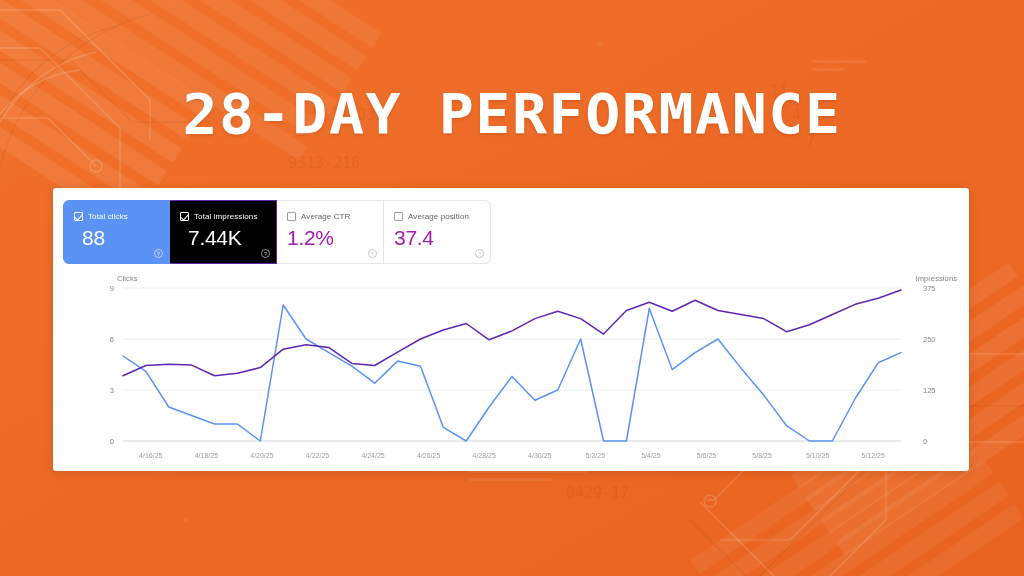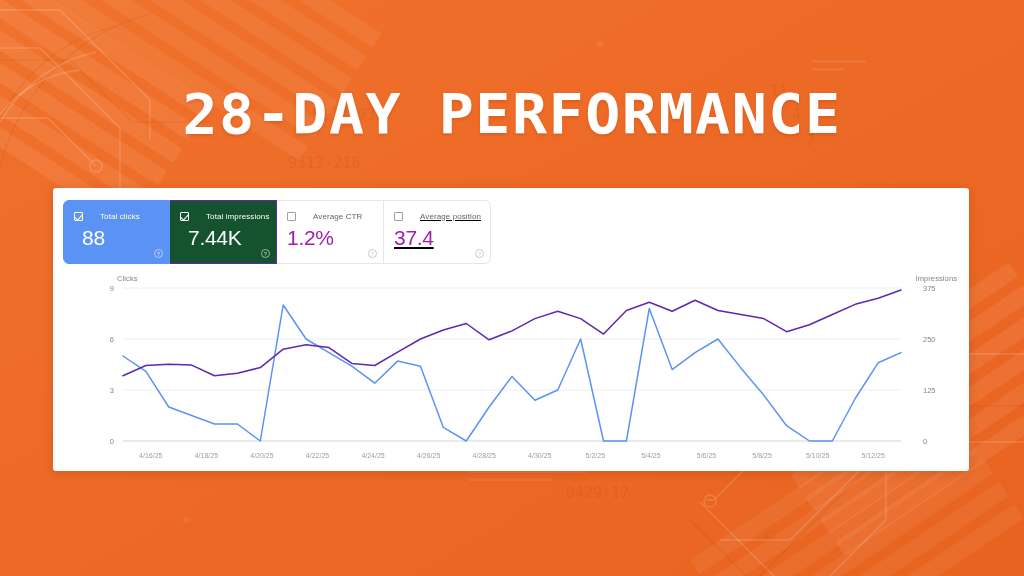--- a/index.html
+++ b/index.html
@@ -57,32 +57,32 @@
   .card {
     position: relative;
     width: 107px;
     height: 64px;
     padding: 9px 10px 0 10px;
     background: #ffffff;
     border: 1px solid #e4e6ea;
     border-left: none;
   }
   .card:first-child { border-left: 1px solid #e4e6ea; border-radius: 6px 0 0 6px; }
-  .card:last-child  { border-radius: 0 6px 6px 0; text-decoration: underline; }
+  .card:last-child  { border-radius: 0 6px 6px 0; }
   .card.sel-blue {
     background: #5b93f5;
     border-color: #5b93f5;
     border-radius: 6px 0 0 6px;
   }
   .card.sel-purple {
-    background: #14532d;
+    background: #000000;
     border-color: #5f27b3;
   }
   .card-head {
-    display: flex; align-items: center; gap: 17px;
+    display: flex; align-items: center; gap: 5px;
     height: 12px;
   }
   .cb {
     width: 9px; height: 9px;
     border: 1px solid #9aa0a6;
     border-radius: 1px;
     background: transparent;
     flex: 0 0 auto;
     position: relative;
   }

